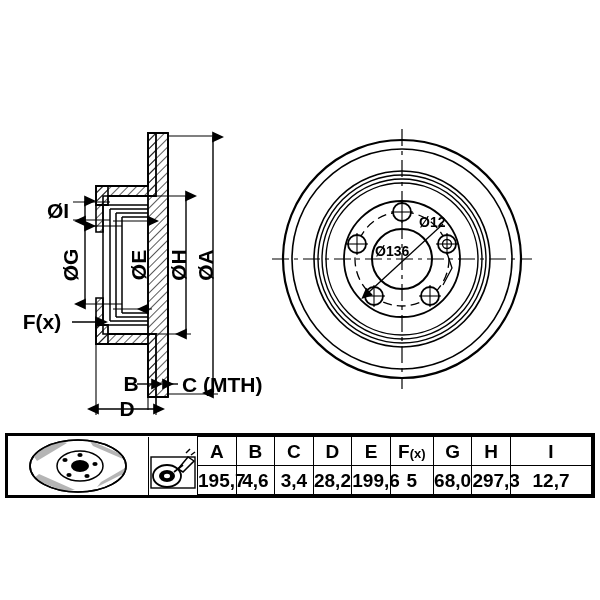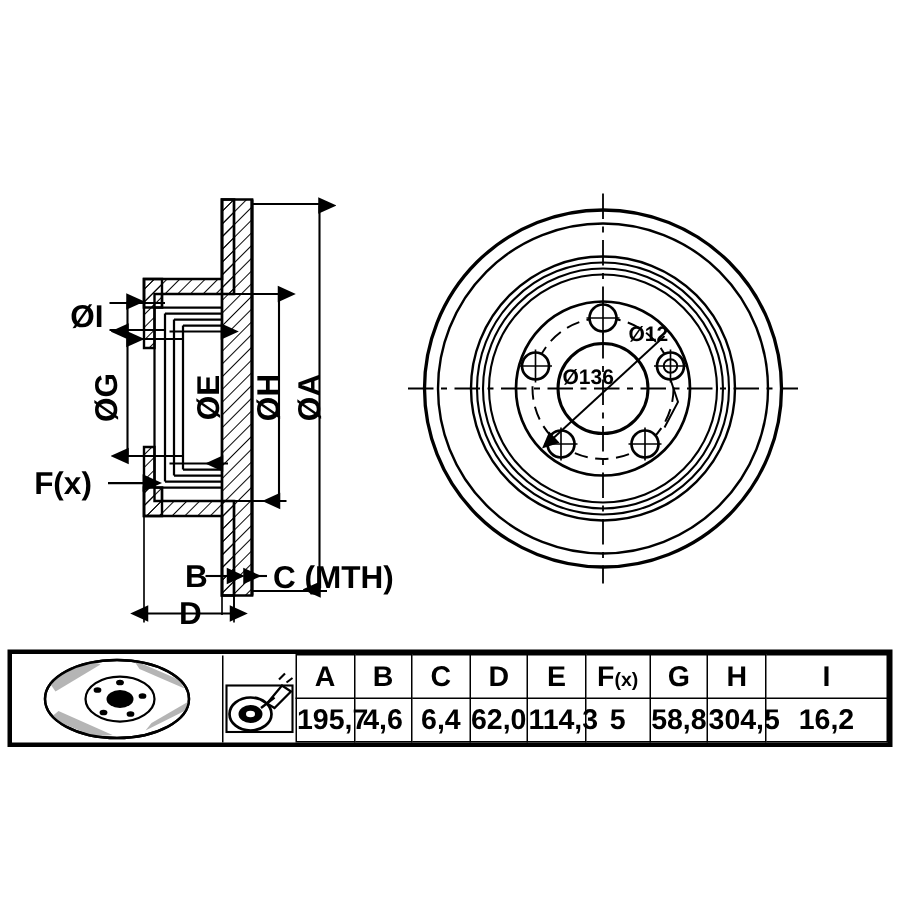--- a/index.html
+++ b/index.html
@@ -327,25 +327,25 @@
         <td class="col-head">D</td>
         <td class="col-head">E</td>
         <td class="fx-head" style="width:42px;"><span>F</span><span class="sub">(x)</span></td>
         <td class="col-head">G</td>
         <td class="col-head">H</td>
         <td class="col-head" style="width:80px;">I</td>
       </tr>
       <tr>
         <td class="val">195,7</td>
         <td class="val">4,6</td>
-        <td class="val">6,4</td>
-        <td class="val">62,0</td>
-        <td class="val">114,3</td>
+        <td class="val">3,4</td>
+        <td class="val">28,2</td>
+        <td class="val">199,6</td>
         <td class="val">5</td>
-        <td class="val">58,8</td>
-        <td class="val">304,5</td>
-        <td class="val">16,2</td>
+        <td class="val">68,0</td>
+        <td class="val">297,3</td>
+        <td class="val">12,7</td>
       </tr>
     </tbody>
       </table>
   </div>
 
 </div>
 
 </body></html>

